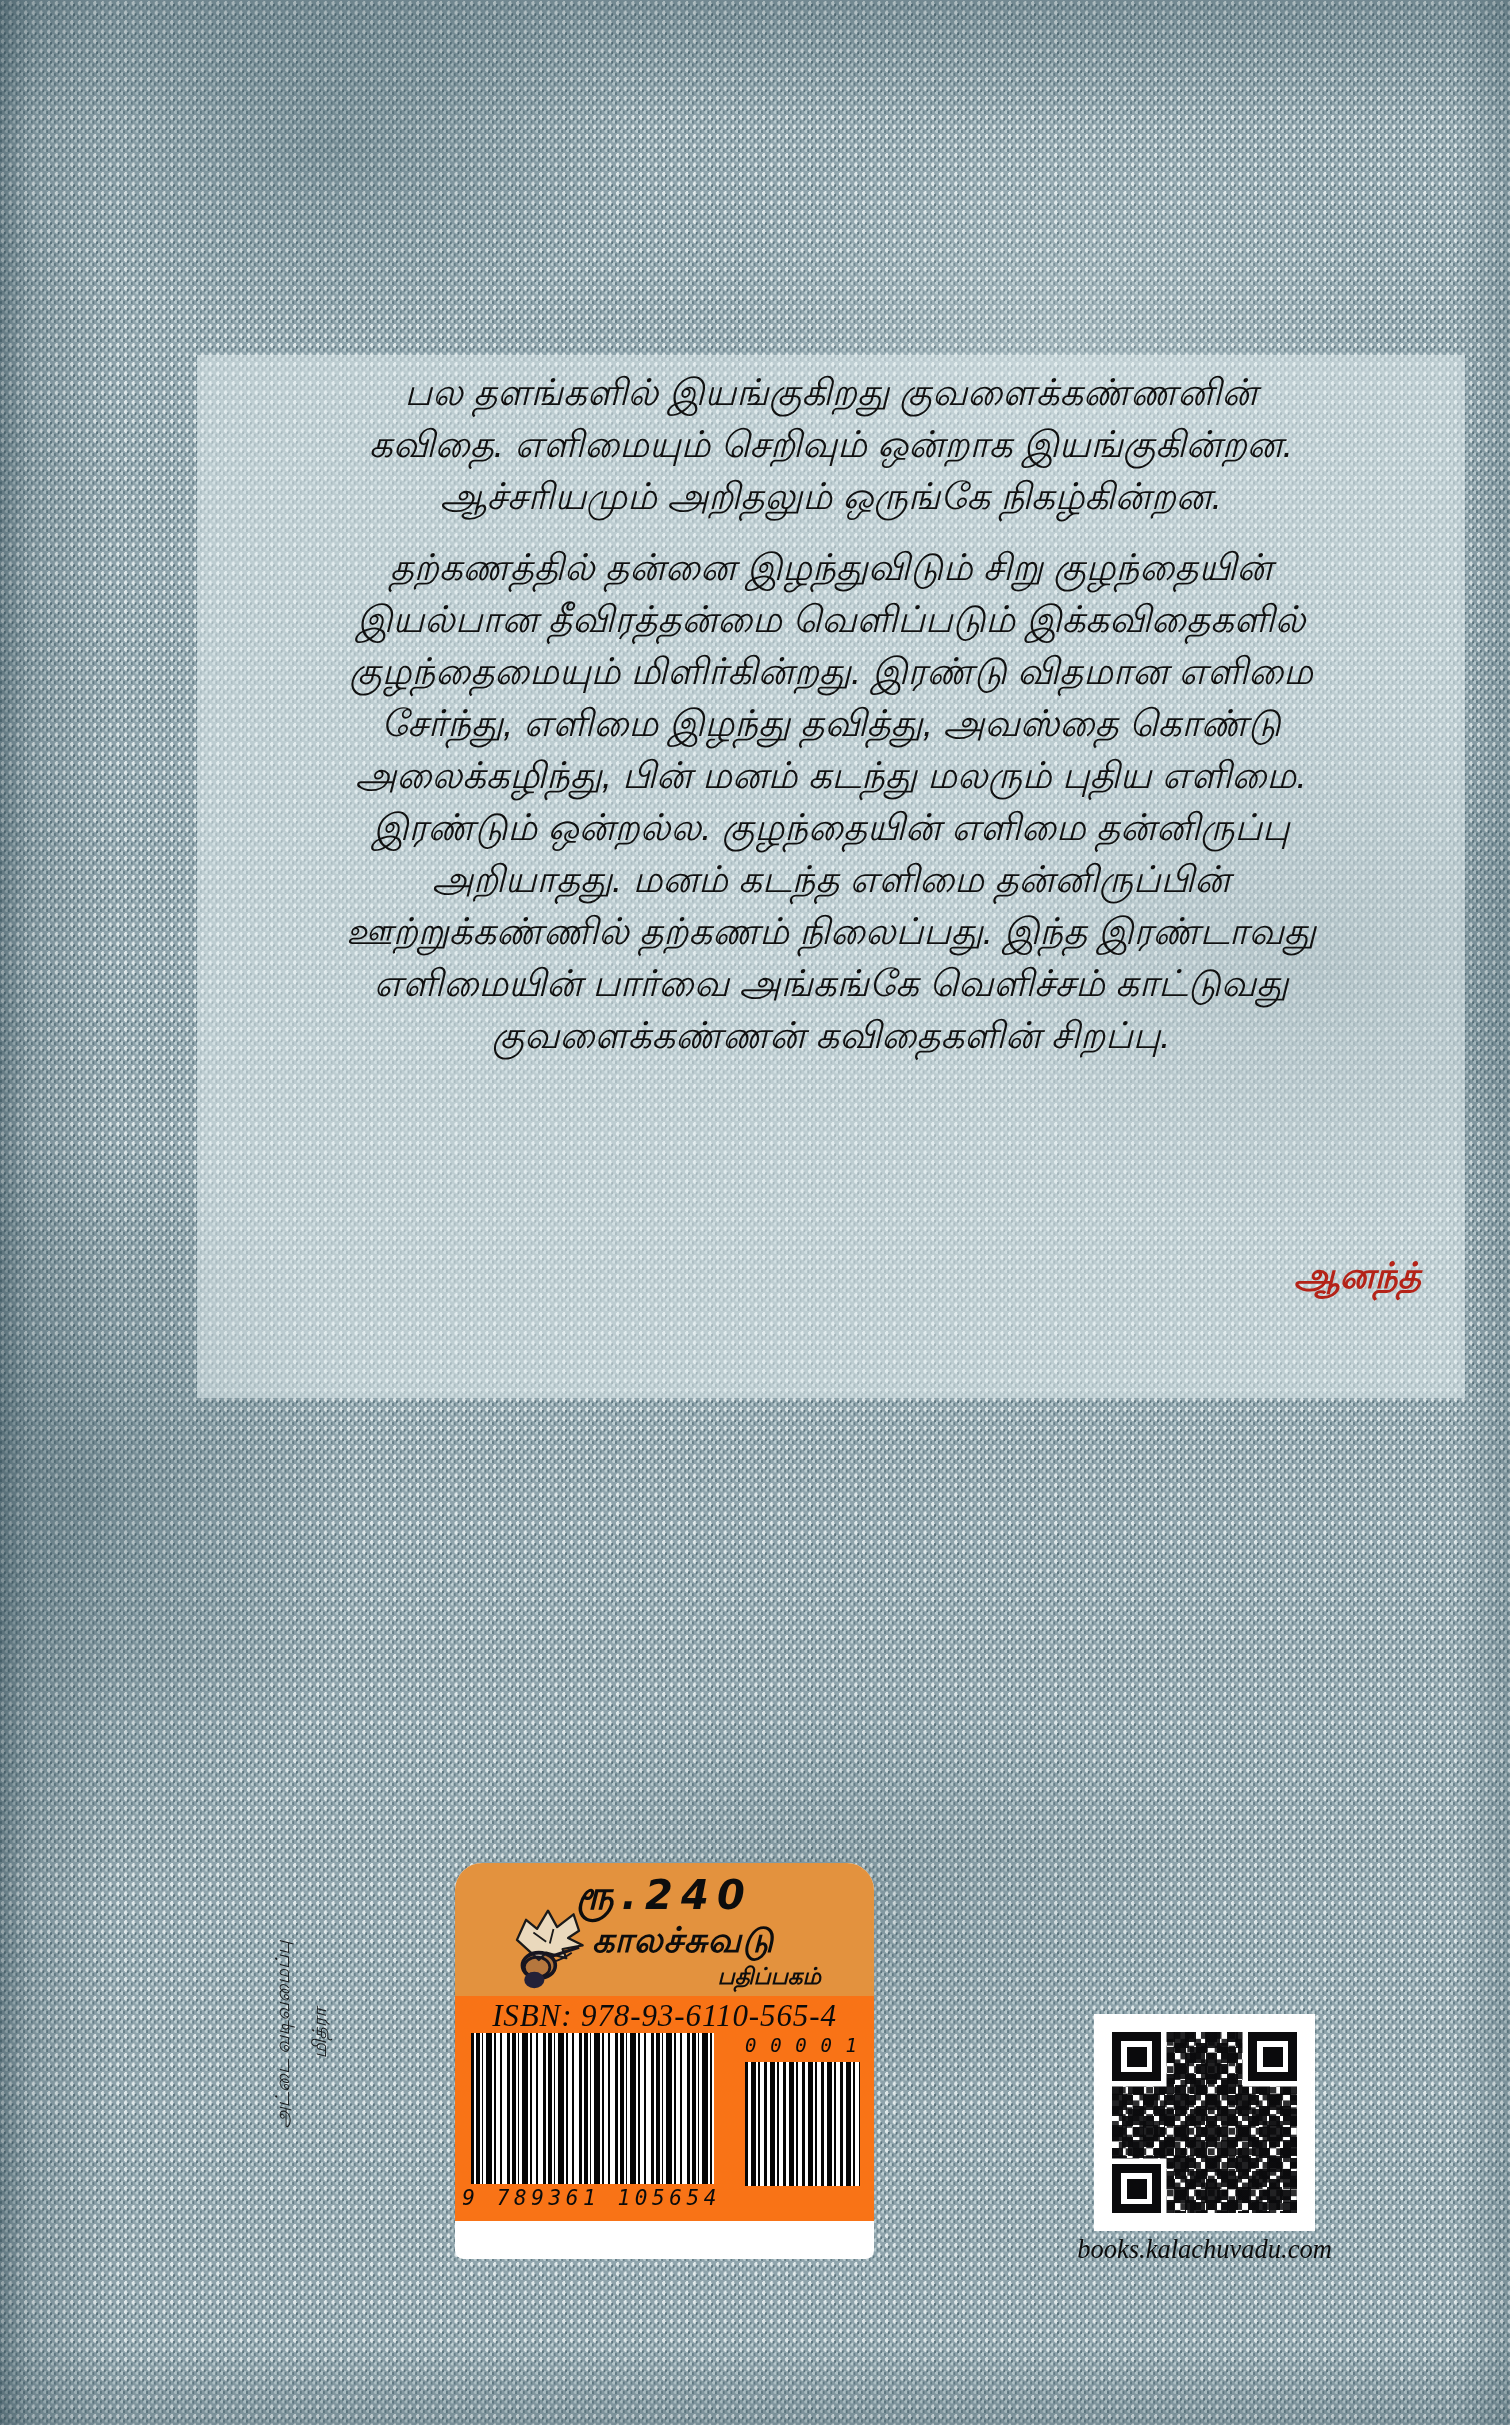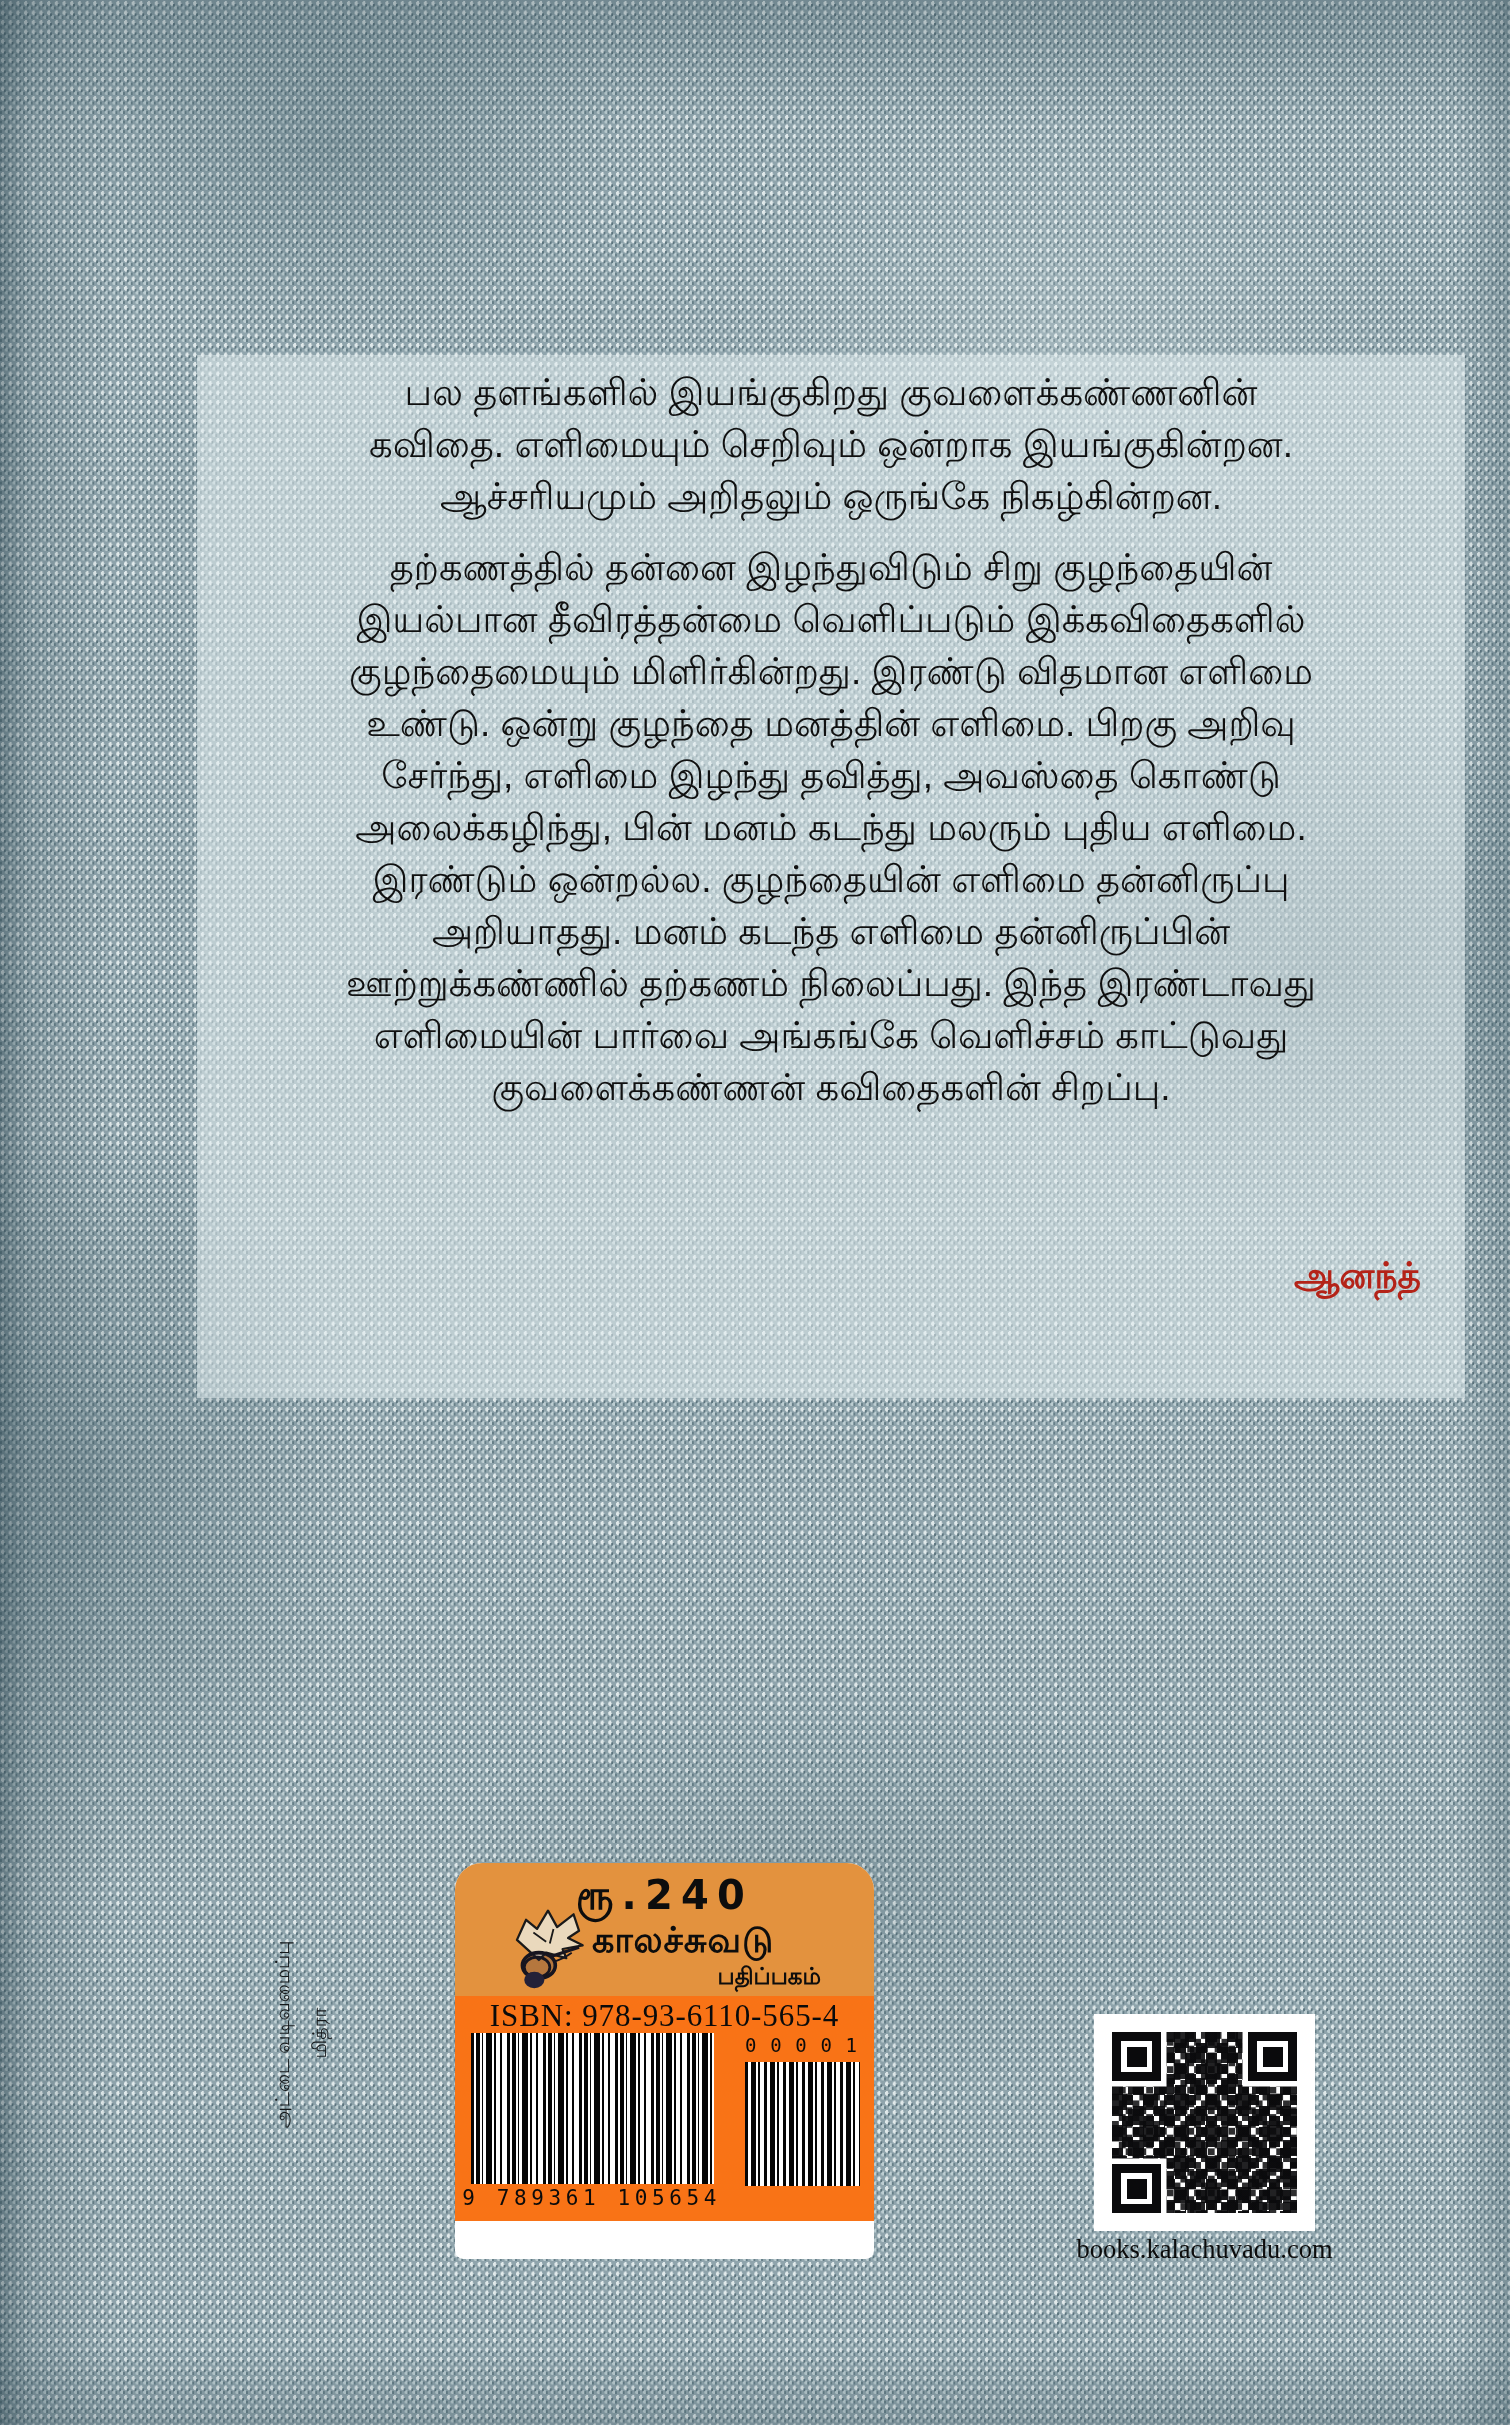--- a/index.html
+++ b/index.html
@@ -1,20 +1,20 @@
 <!DOCTYPE html>
 <html style="font-size:14.6px"><head>
 <meta charset="utf-8">
 <style>
   html,body{margin:0;padding:0;}
   body{
     width:1510px;height:2426px;position:relative;overflow:hidden;
     font-family:"Liberation Sans",sans-serif;color:#111;
   }
-  .cover{position:absolute;inset:0;}
+  .cover{position:absolute;inset:0;font-style:italic;}
   
   .texture{
     position:absolute;inset:0;background-color:#8fa4ac;
     background-image:
       radial-gradient(2.9px 3.8px at 2.7px 3.3px, rgba(244,250,250,.8) 55%, rgba(244,250,250,0) 62%),
       radial-gradient(2.7px 3.7px at 6.6px 7.8px, rgba(214,228,230,.65) 55%, rgba(214,228,230,0) 62%),
       radial-gradient(2.2px 2.9px at 4.7px 5.5px, rgba(52,79,90,.55) 52%, rgba(52,79,90,0) 62%),
       radial-gradient(2px 2.7px at 0.9px 8px, rgba(62,90,100,.5) 52%, rgba(62,90,100,0) 62%);
     background-size:7.7px 9.5px;
   }
@@ -132,21 +132,20 @@
     <div class="blurb">
       <div class="para">
         <div class="line">பல தளங்களில் இயங்குகிறது குவளைக்கண்ணனின்</div>
         <div class="line">கவிதை. எளிமையும் செறிவும் ஒன்றாக இயங்குகின்றன.</div>
         <div class="line">ஆச்சரியமும் அறிதலும் ஒருங்கே நிகழ்கின்றன.</div>
       </div>
       <div class="para para2">
         <div class="line">தற்கணத்தில் தன்னை இழந்துவிடும் சிறு குழந்தையின்</div>
         <div class="line">இயல்பான தீவிரத்தன்மை வெளிப்படும் இக்கவிதைகளில்</div>
         <div class="line">குழந்தைமையும் மிளிர்கின்றது. இரண்டு விதமான எளிமை</div>
-        <div class="line">உண்டு. ஒன்று குழந்தை மனத்தின் எளிமை. பிறகு அறிவு</div>
         <div class="line">சேர்ந்து, எளிமை இழந்து தவித்து, அவஸ்தை கொண்டு</div>
         <div class="line">அலைக்கழிந்து, பின் மனம் கடந்து மலரும் புதிய எளிமை.</div>
         <div class="line">இரண்டும் ஒன்றல்ல. குழந்தையின் எளிமை தன்னிருப்பு</div>
         <div class="line">அறியாதது. மனம் கடந்த எளிமை தன்னிருப்பின்</div>
         <div class="line">ஊற்றுக்கண்ணில் தற்கணம் நிலைப்பது. இந்த இரண்டாவது</div>
         <div class="line">எளிமையின் பார்வை அங்கங்கே வெளிச்சம் காட்டுவது</div>
         <div class="line">குவளைக்கண்ணன் கவிதைகளின் சிறப்பு.</div>
       </div>
     </div>
     <div class="signature">ஆனந்த்</div>

